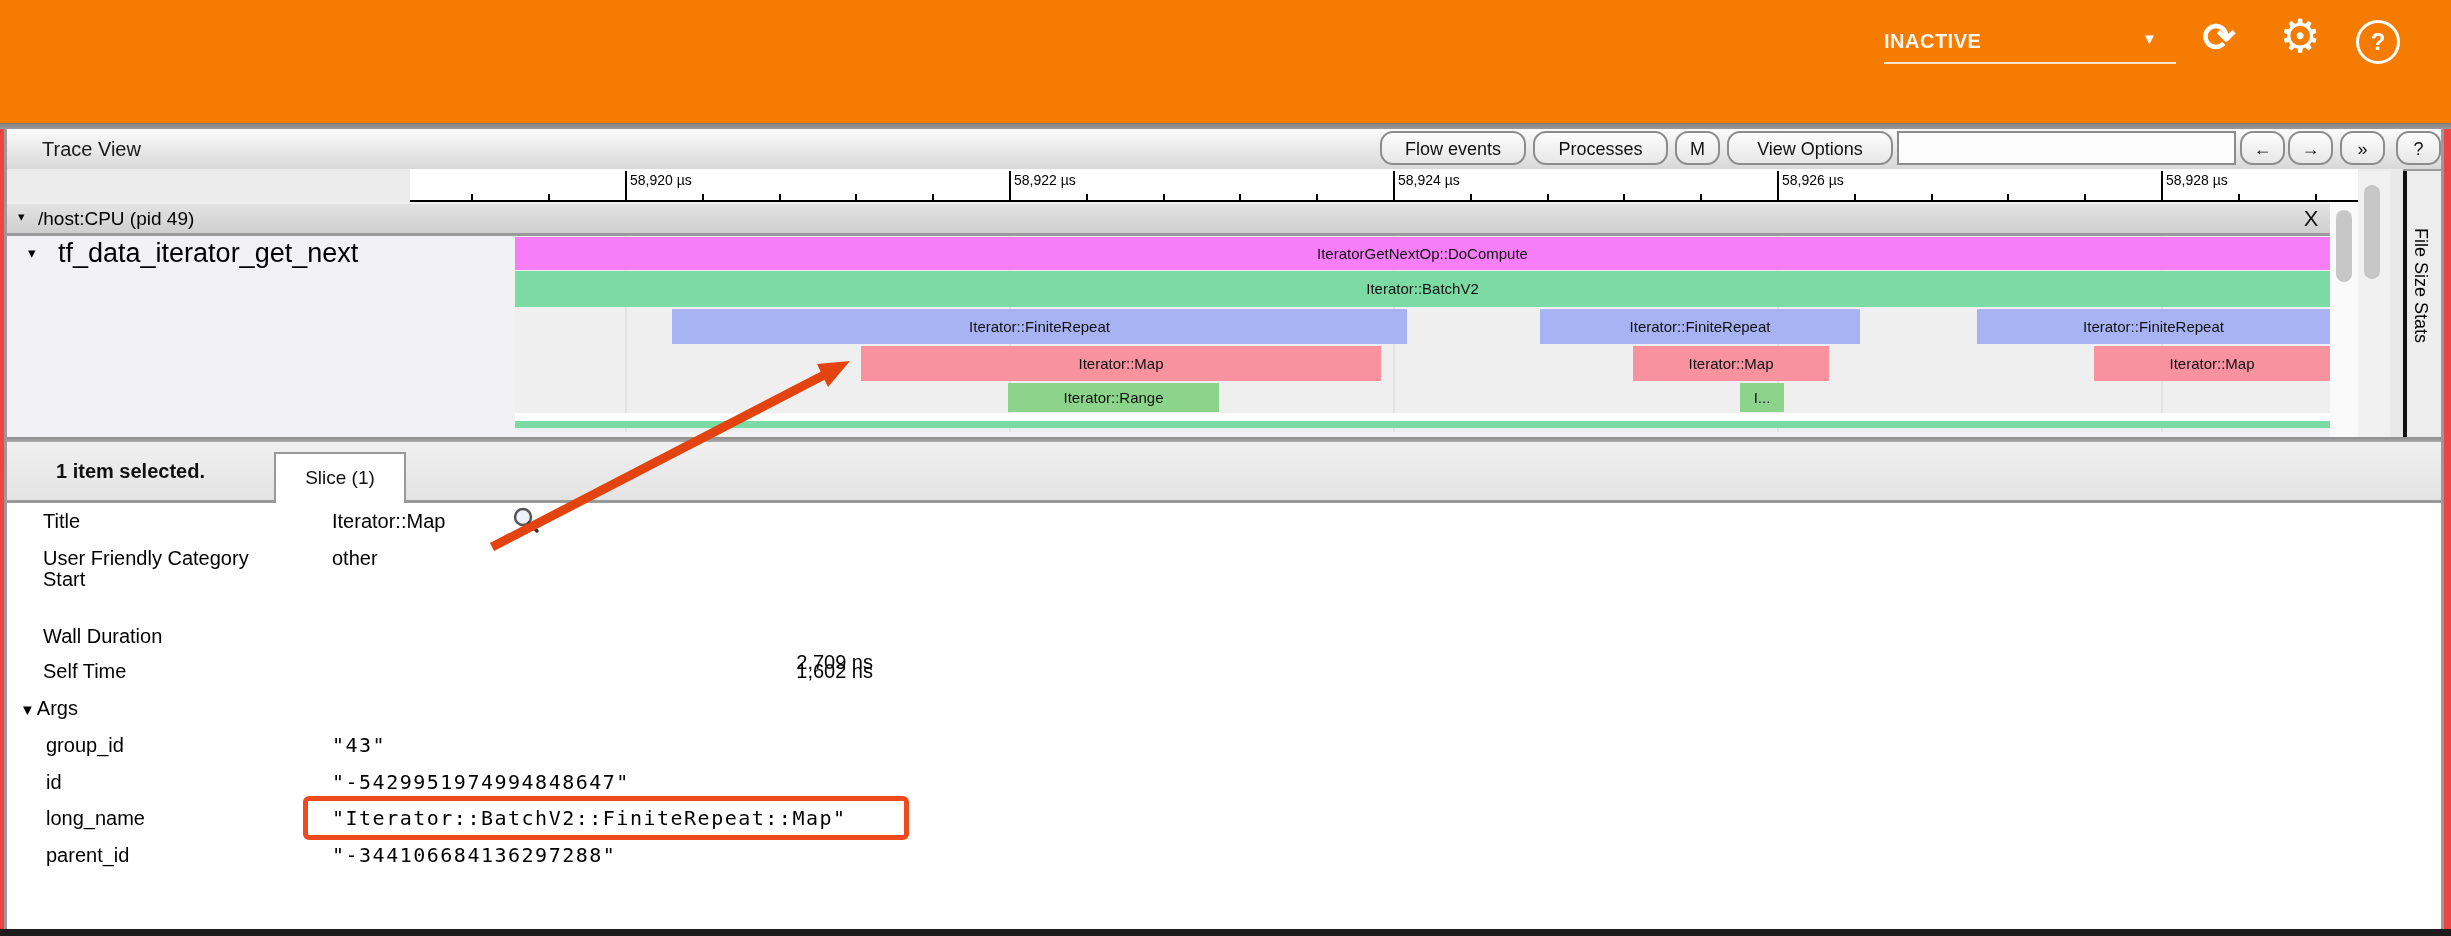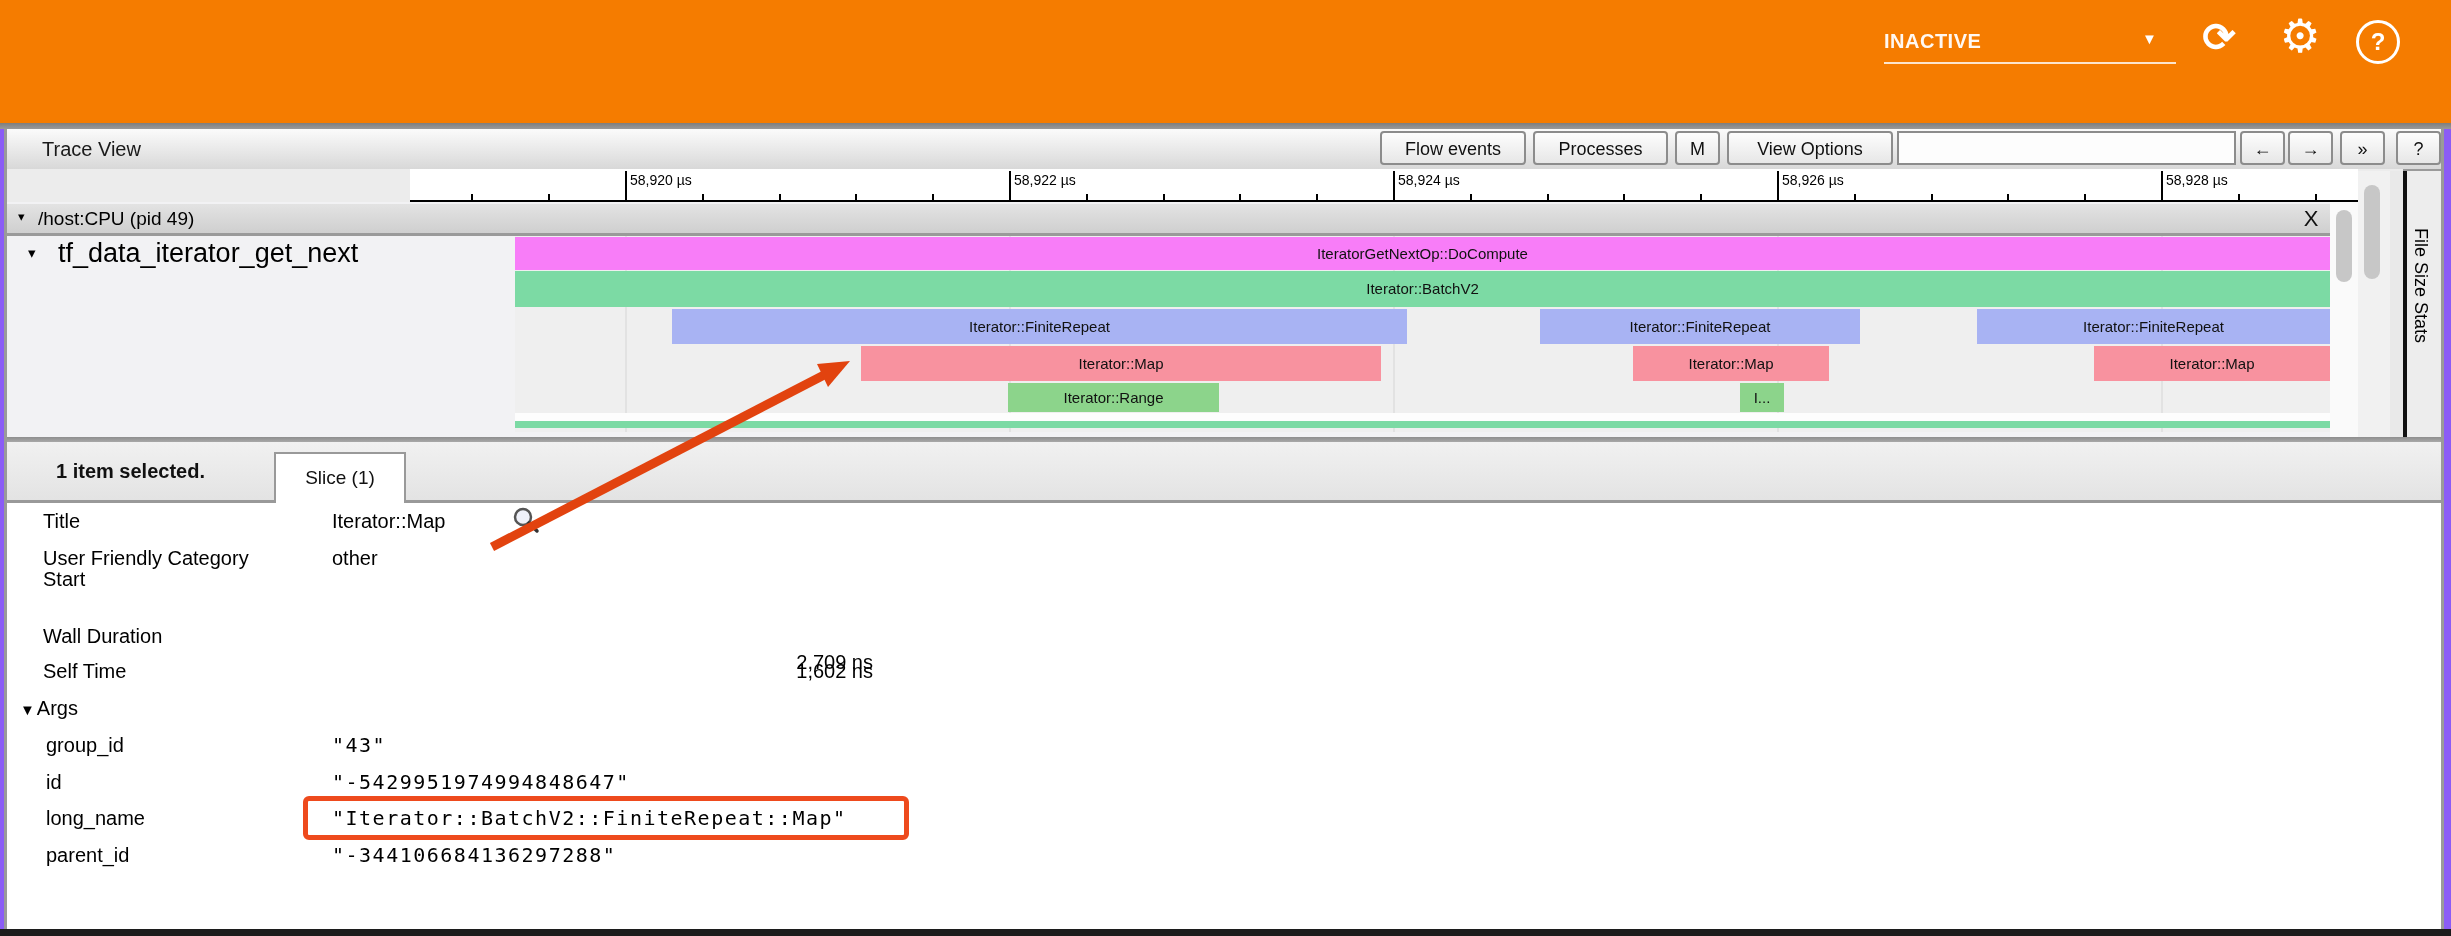--- a/index.html
+++ b/index.html
@@ -1,17 +1,17 @@
 <!DOCTYPE html>
 <html><head>
 <meta charset="utf-8">
 <style>
   html,body{margin:0;padding:0;background:#fff;}
   body{font-family:"Liberation Sans",sans-serif;-webkit-font-smoothing:antialiased;}
-  #page{position:relative;width:2451px;height:936px;overflow:hidden;background:#8b5cf6;}
+  #page{position:relative;width:2451px;height:936px;overflow:hidden;background:#ef4444;}
   .abs{position:absolute;}
 
   
   #appbar{left:0;top:0;width:2451px;height:123px;background:#F57C00;}
   #status-select{left:1884px;top:20px;width:292px;height:42px;color:rgba(255,255,255,.95);
     font-size:20px;font-weight:700;letter-spacing:.5px;line-height:42px;
     border-bottom:2px solid rgba(255,255,255,.8);cursor:pointer;}
   #status-caret{left:2142px;top:30px;color:#fff;font-size:15px;}
   .appicon{color:#fff;text-align:center;cursor:pointer;}
   #refresh-icon{left:2196px;top:14px;width:46px;height:46px;font-size:40px;font-weight:700;line-height:46px;}
@@ -23,21 +23,21 @@
   
   #panel-left-border{left:4px;top:129px;width:3px;height:800px;background:#9a9a9a;}
   #panel-right-border{left:2441px;top:129px;width:3px;height:800px;background:#9a9a9a;}
   #page-bottom-bar{left:0;top:929px;width:2451px;height:7px;background:#1c1c1c;}
 
   
   #toolbar{left:7px;top:129px;width:2434px;height:40px;background:linear-gradient(#fbfbfb,#d8d8d8);
     border-bottom:2px solid #9a9a9a;}
   #trace-view-title{left:42px;top:129px;height:40px;line-height:40px;font-size:20px;color:#1a1a1a;}
   .tbtn{top:131px;height:34px;line-height:32px;text-align:center;font-size:18px;color:#111;
-    background:linear-gradient(#fdfdfd,#e7e7e7);border:2px solid #8c8c8c;border-radius:4px;
+    background:linear-gradient(#fdfdfd,#e7e7e7);border:2px solid #8c8c8c;border-radius:13px;
     box-sizing:border-box;cursor:pointer;}
   #search-box{left:1897px;top:131px;width:339px;height:34px;box-sizing:border-box;
     border:2px solid #8c8c8c;background:#fdfdfd;font-size:16px;padding:0 6px;}
 
   
   #ruler-left-pad{left:7px;top:169px;width:403px;height:33px;background:#ececec;}
   #ruler{left:410px;top:169px;width:1948px;height:33px;background:#fff;border-bottom:2px solid #000;box-sizing:border-box;}
   .tick-major{position:absolute;top:171px;width:2px;height:31px;background:#000;}
   .tick-minor{position:absolute;top:194px;width:2px;height:8px;background:#000;}
   .tick-label{position:absolute;top:172px;font-size:14px;color:#000;white-space:nowrap;}

